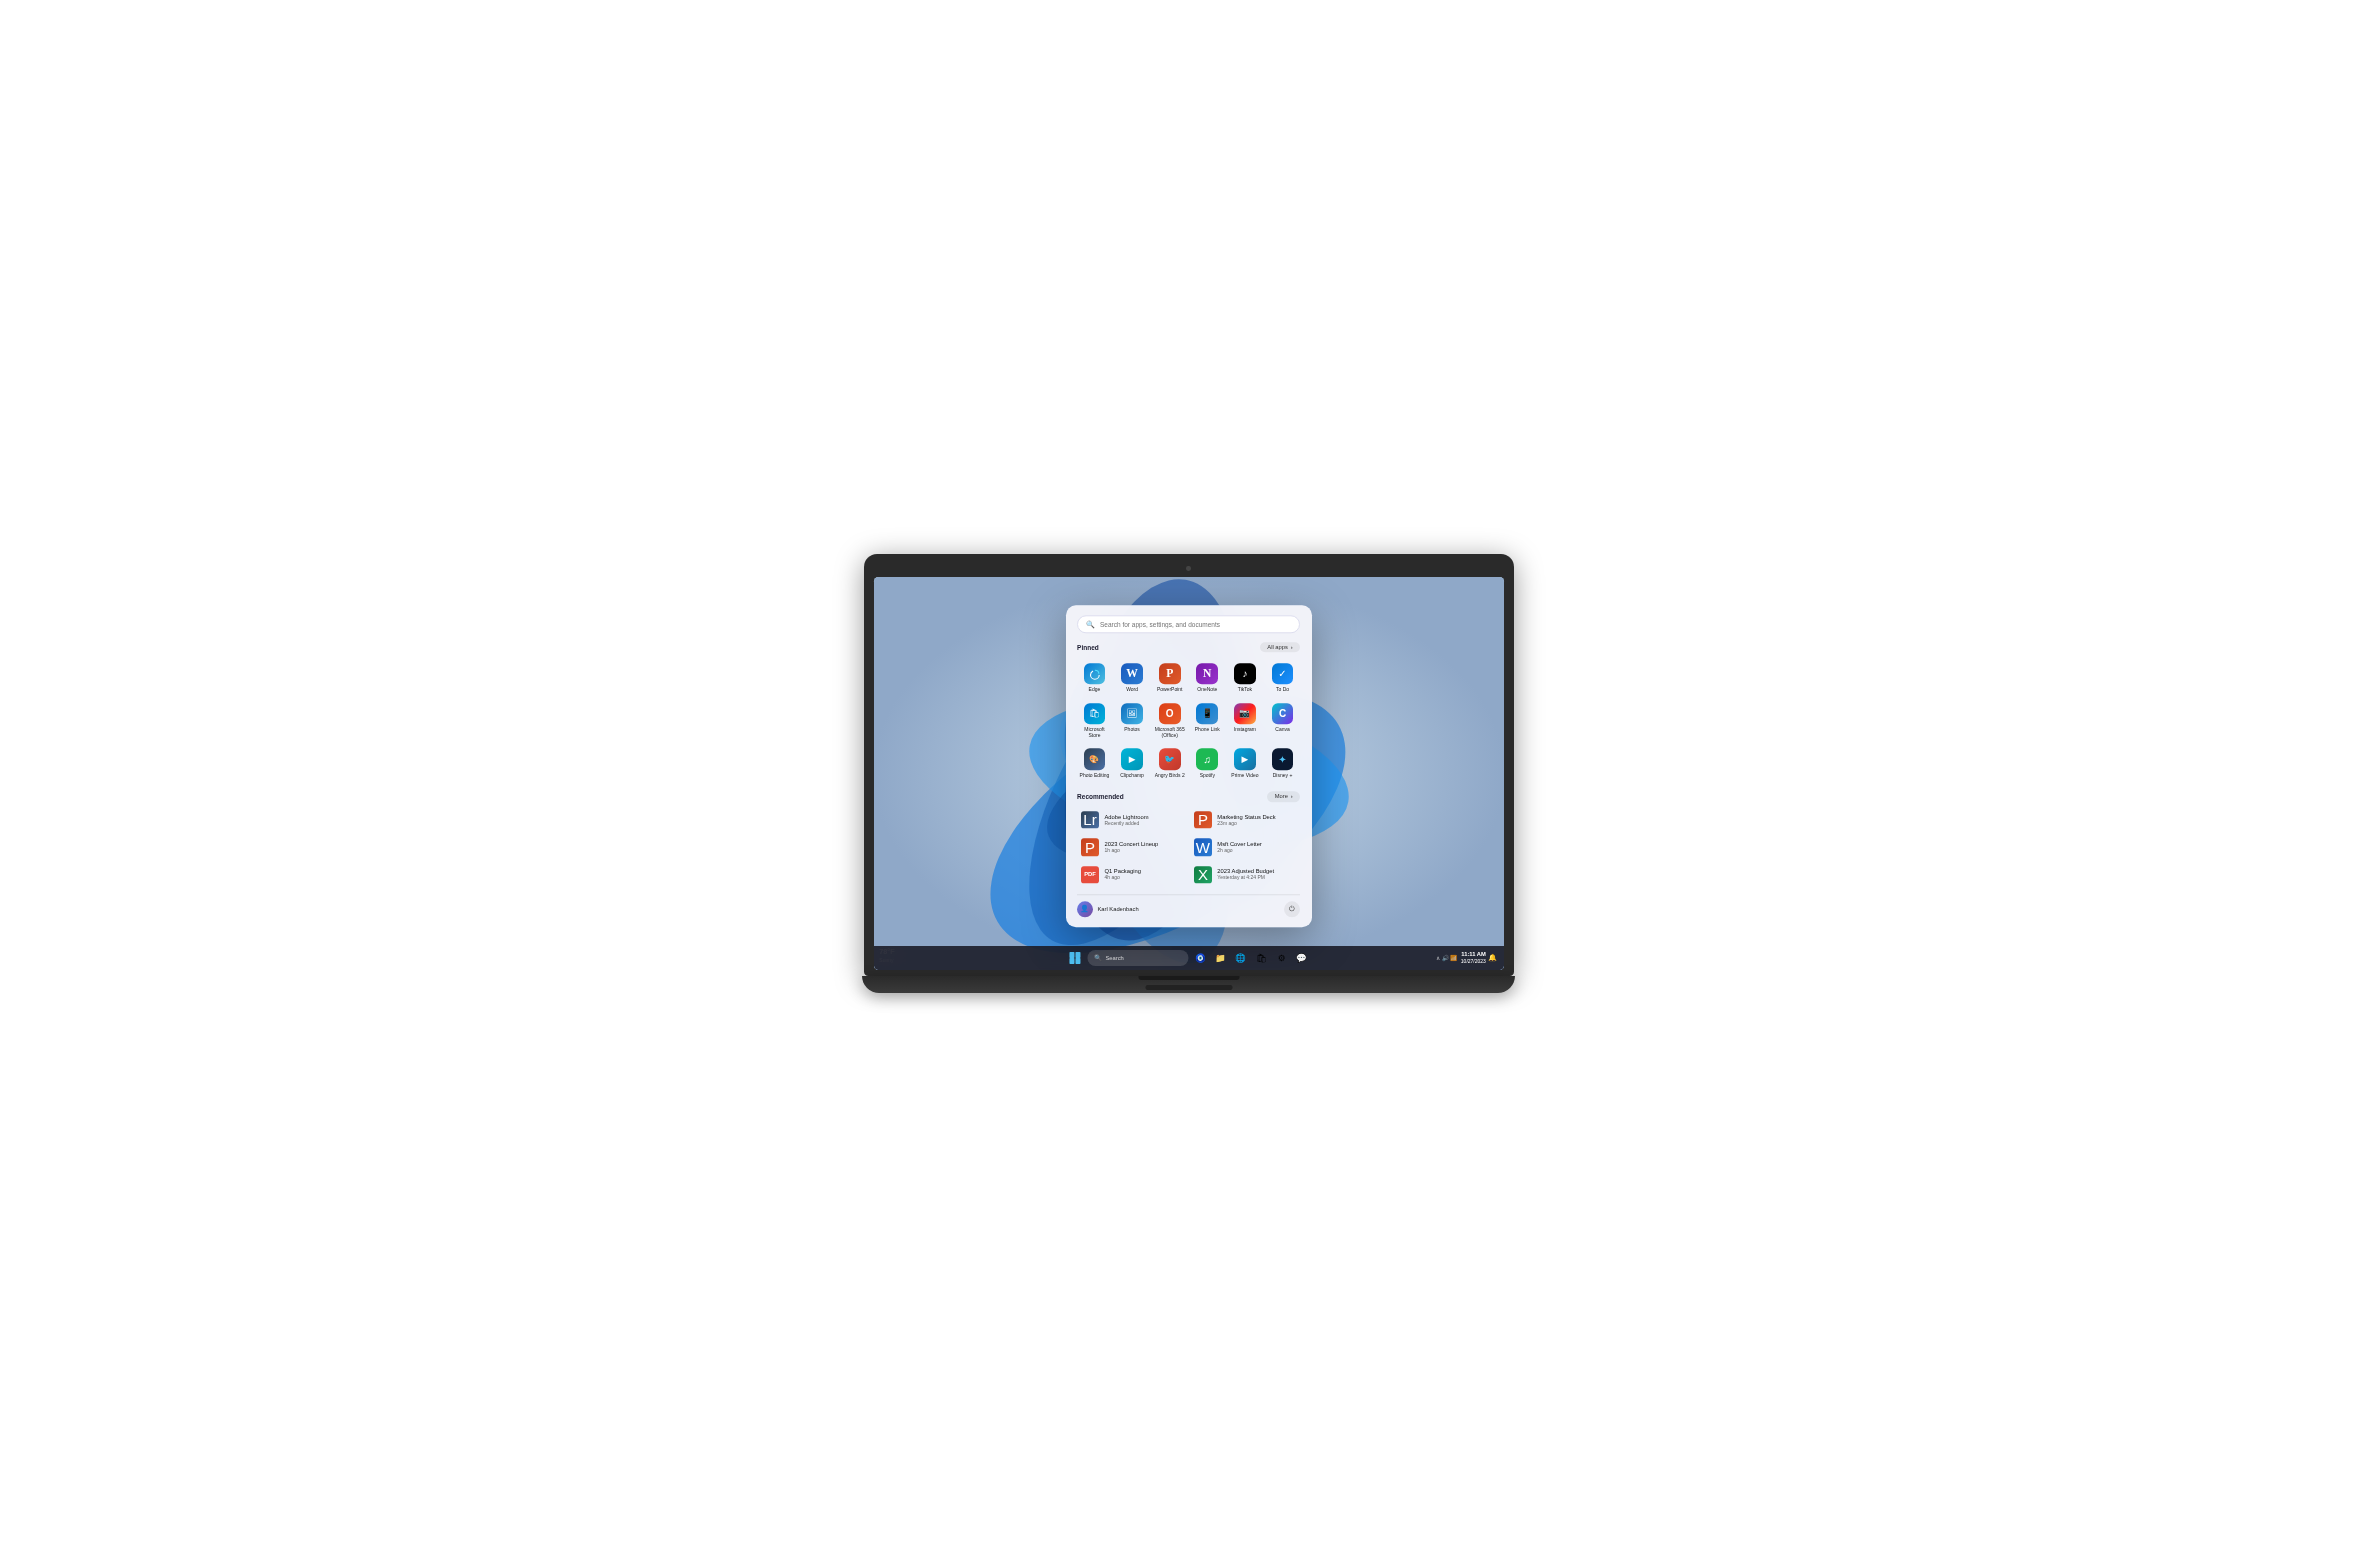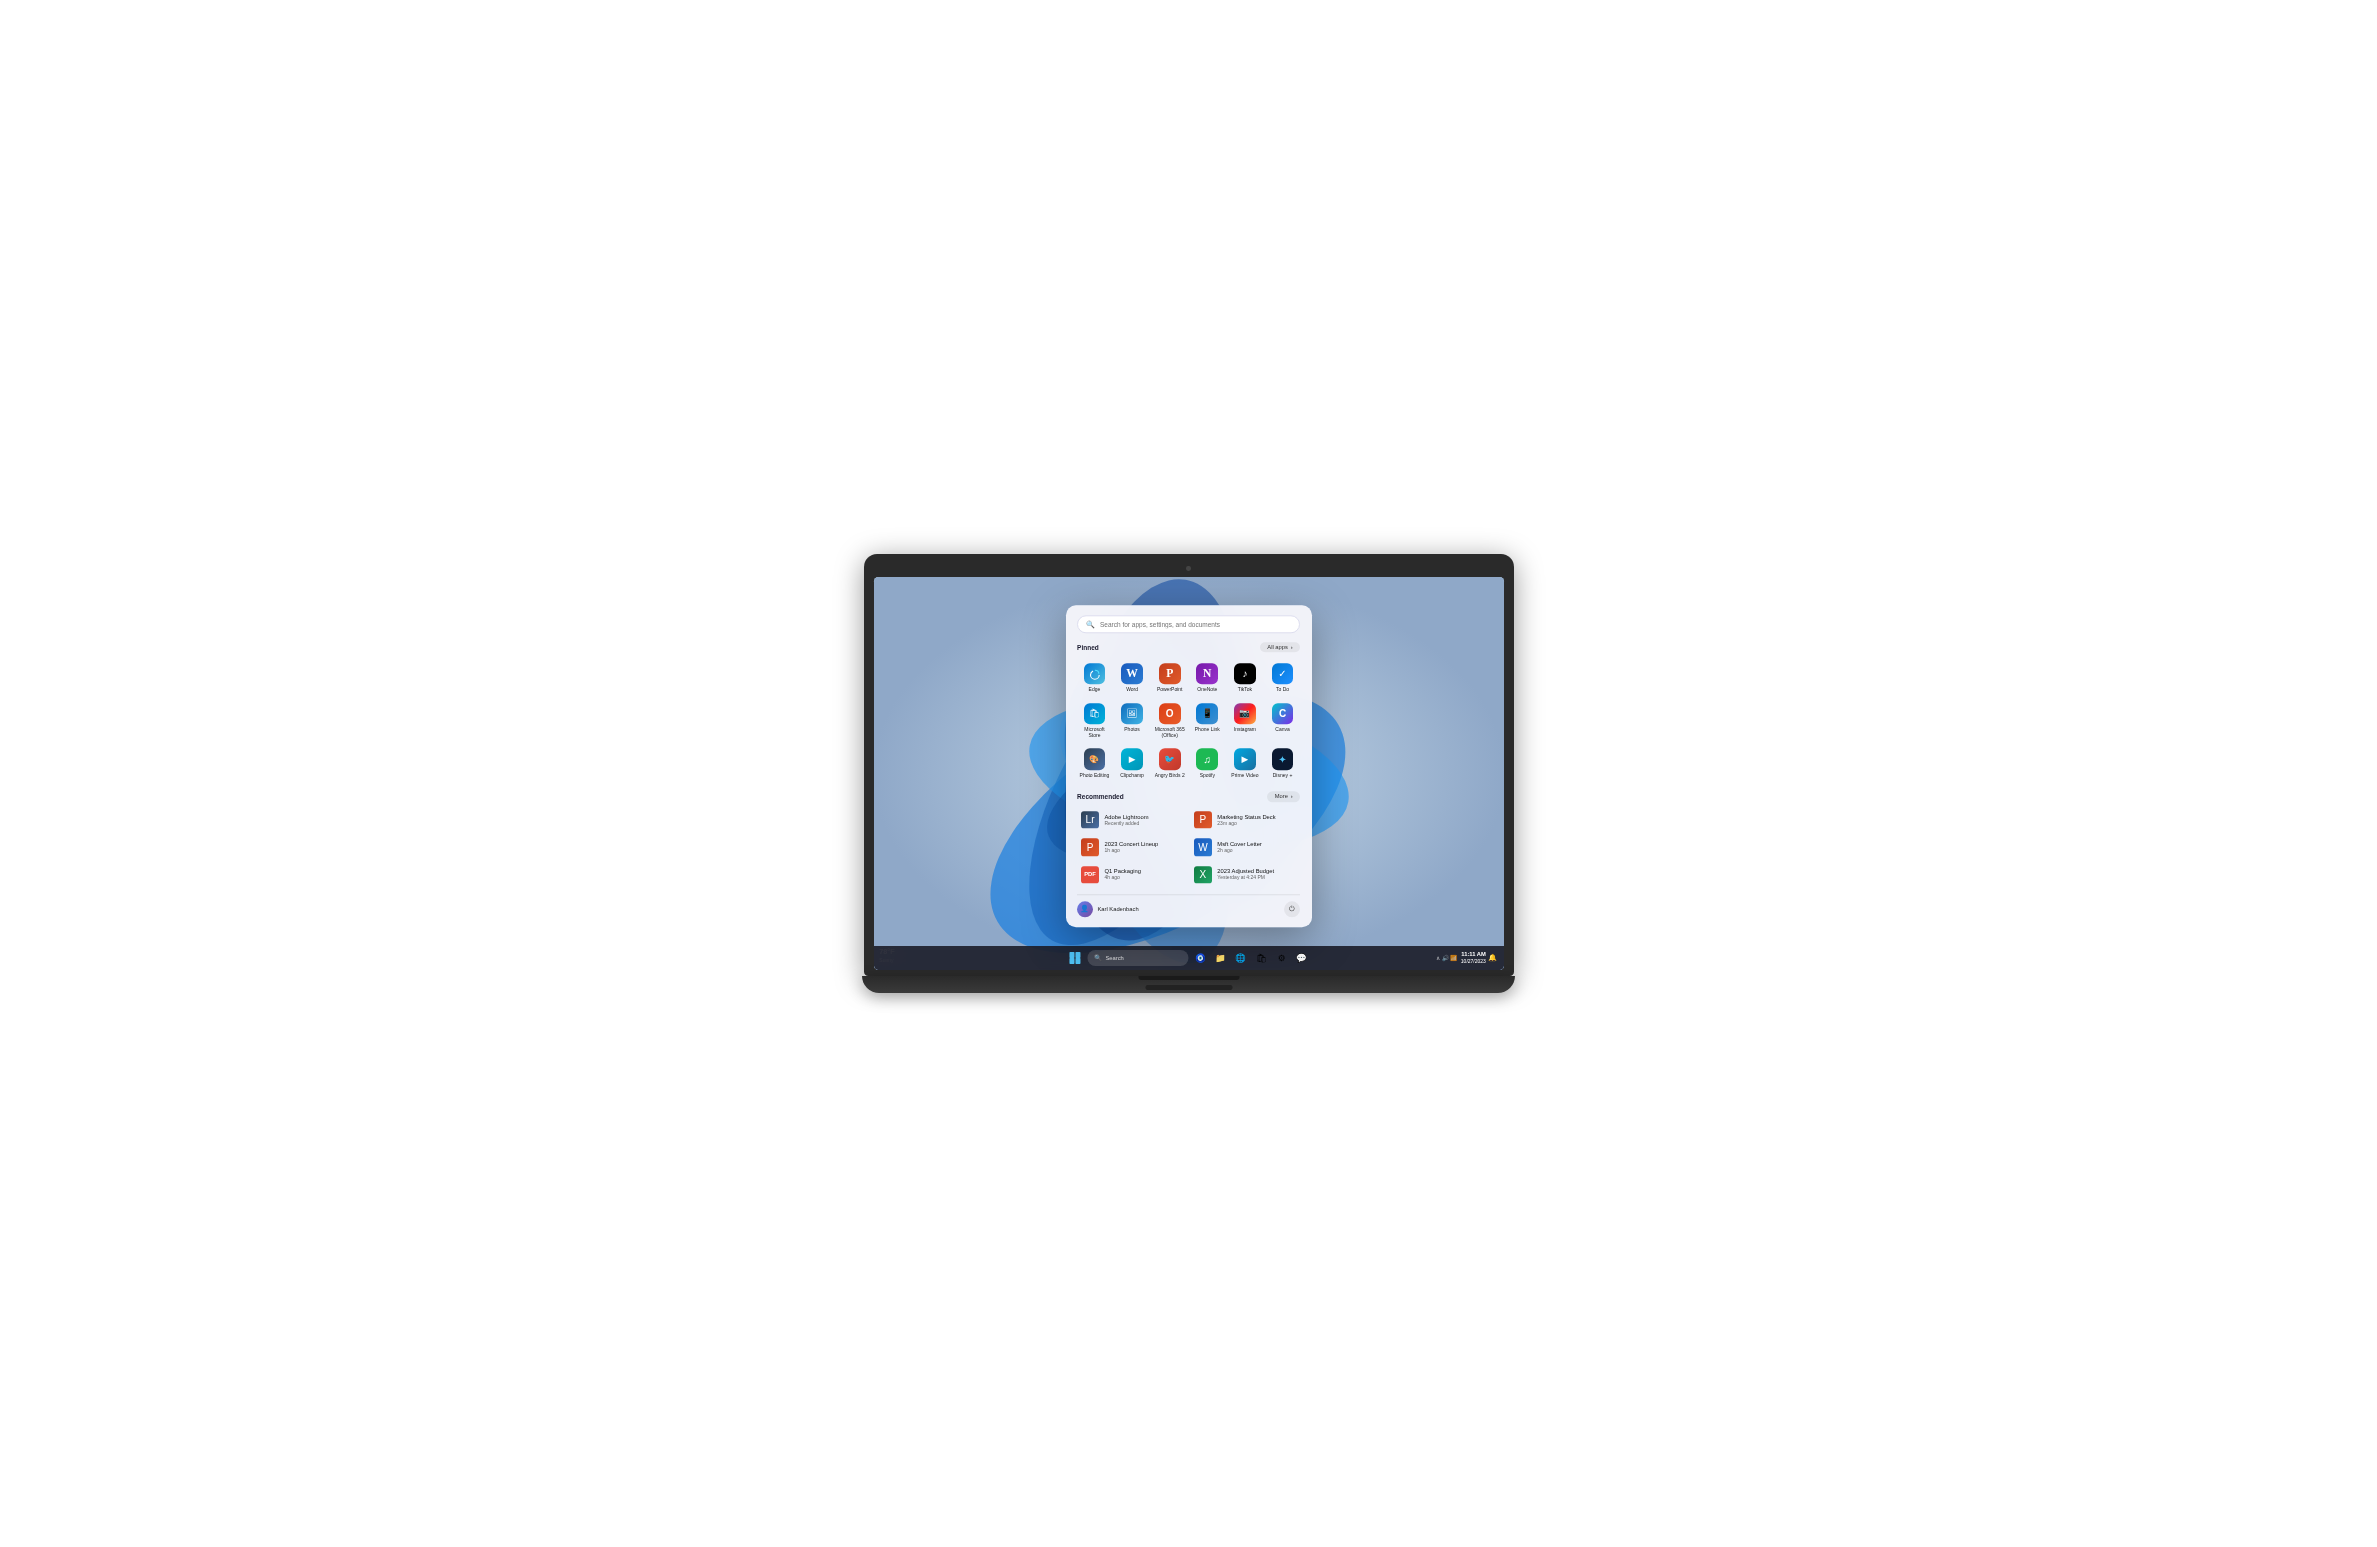--- a/index.html
+++ b/index.html
@@ -269,21 +269,21 @@
       border-radius: 4.3px;
       cursor: pointer;
     }
 
     .rec-icon {
       width: 17.3px; height: 17.3px;
       border-radius: 2.9px;
       display: flex;
       align-items: center;
       justify-content: center;
-      font-size: 10px;
+      font-size: 15px;
       flex-shrink: 0;
     }
 
     .rec-info { flex: 1; min-width: 0; }
     .rec-name {
       font-size: 5.8px;
       font-weight: 500;
       color: #111;
       white-space: nowrap;
       overflow: hidden;

